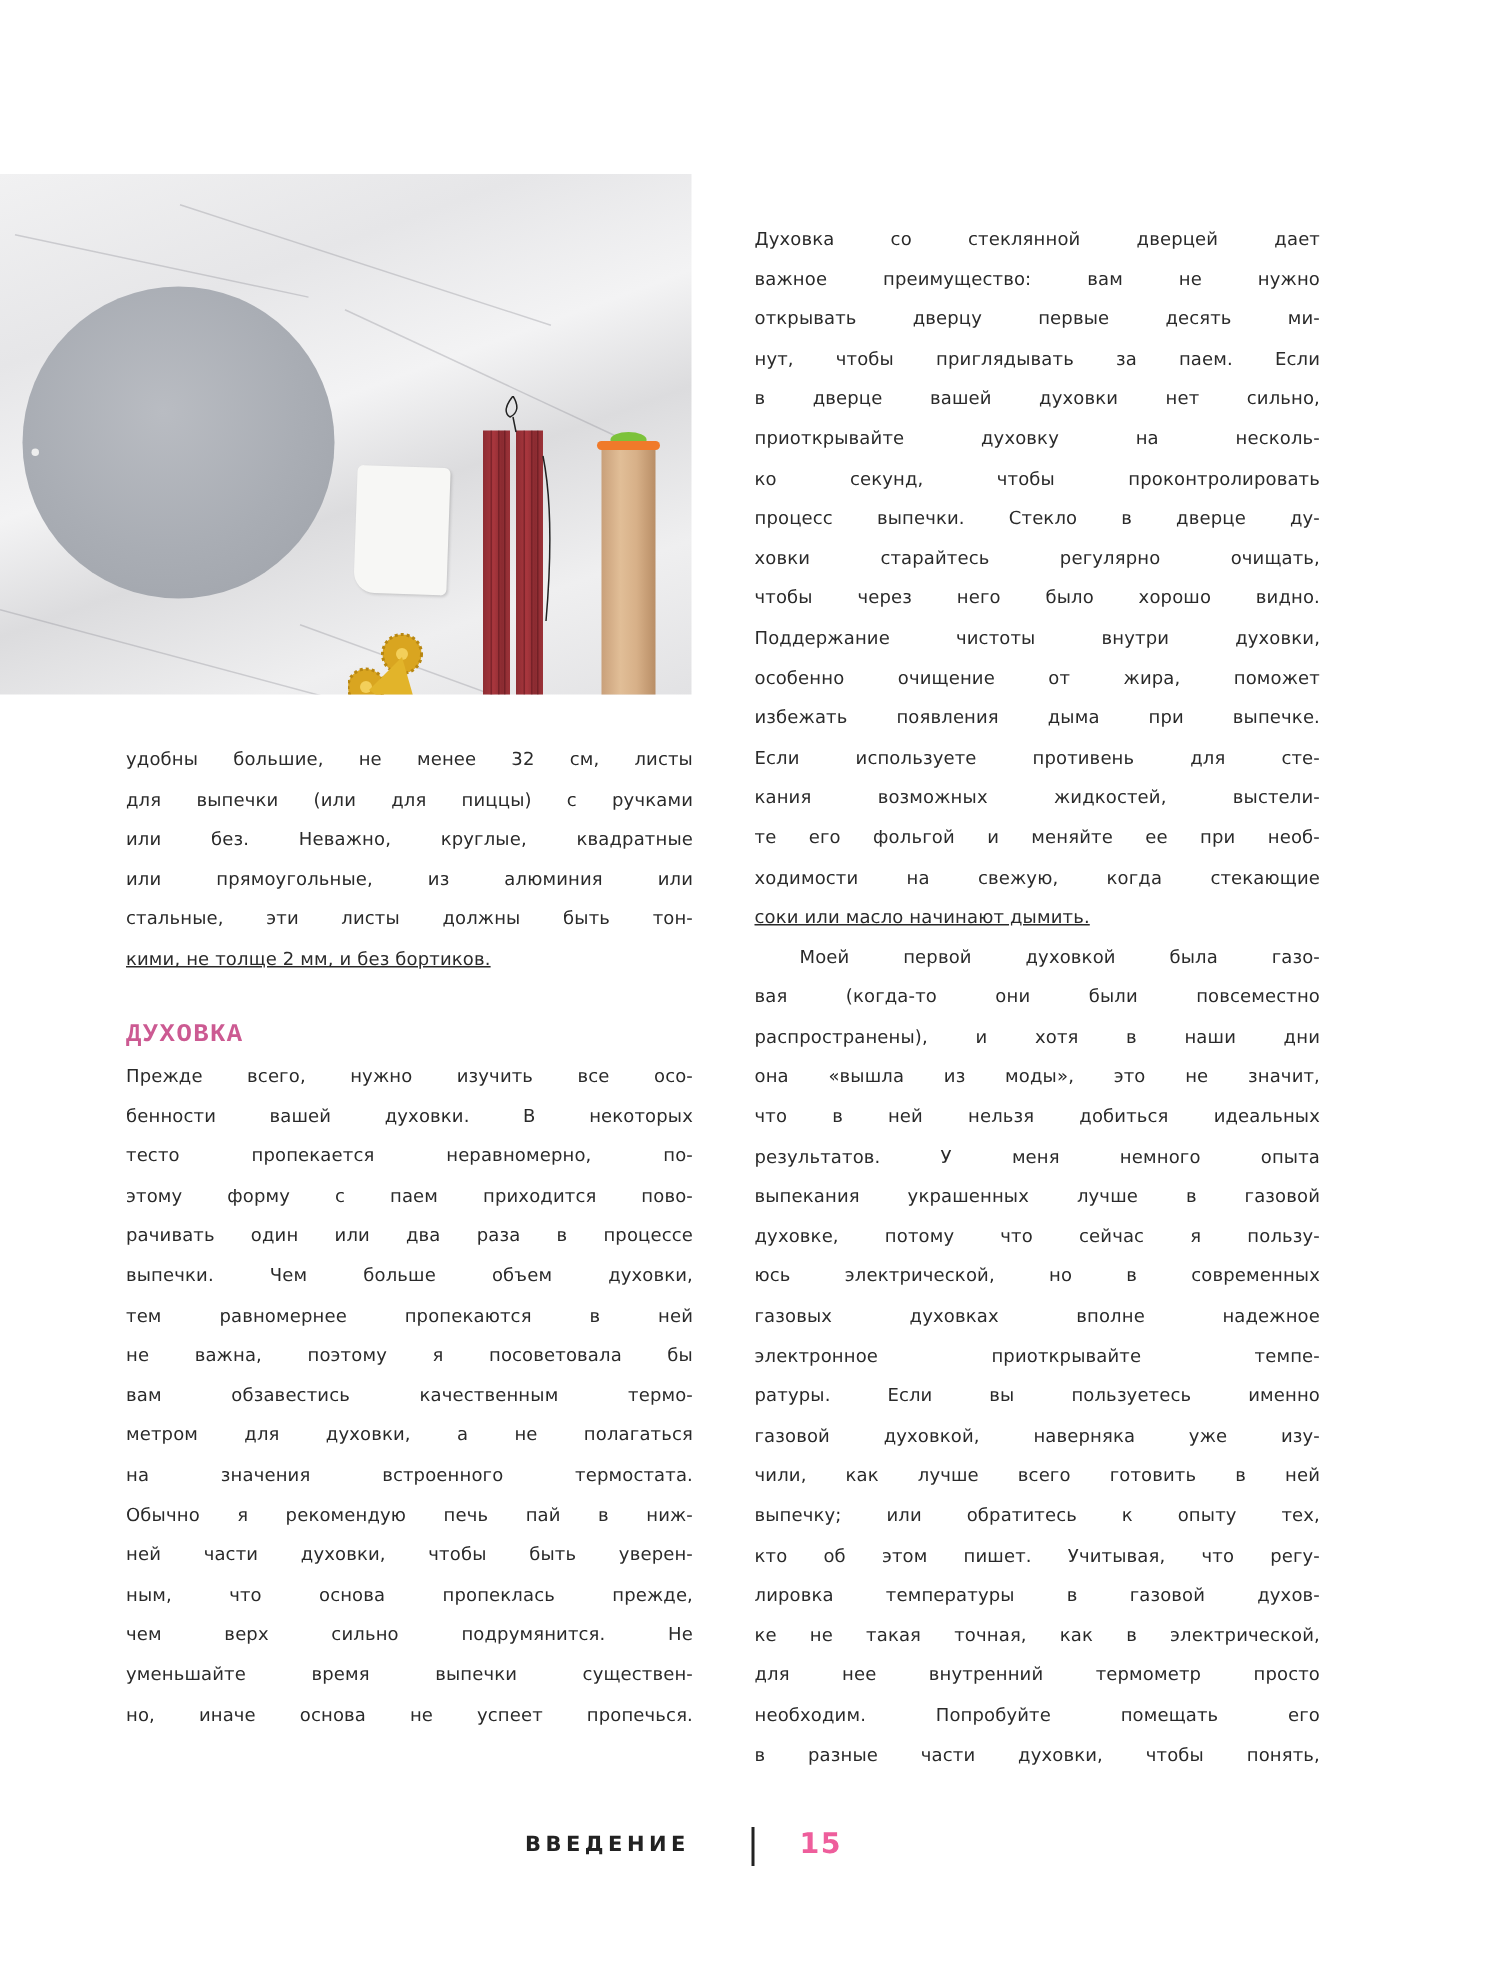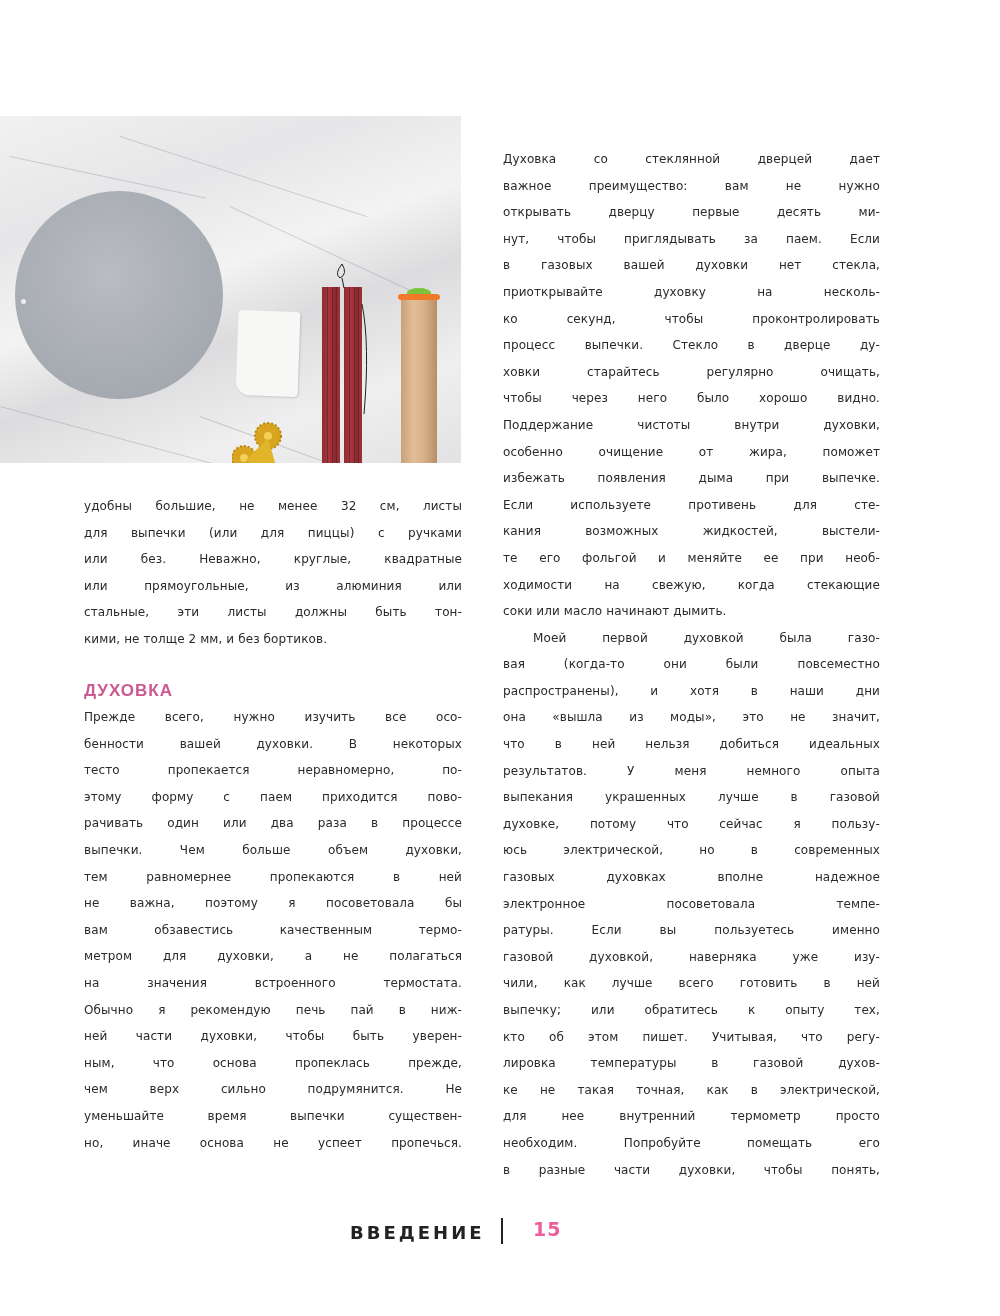--- a/index.html
+++ b/index.html
@@ -16,30 +16,30 @@
   .wheel-cutter { position: absolute; left: 232px; top: 300px; width: 100px; height: 130px; }
   .stick { position: absolute; top: 171px; width: 18px; height: 258px; background: linear-gradient(90deg,#8e2d33,#a8363d 40%,#8a2b31 70%,#9b3238); }
   .stick .line { position: absolute; top: 0; bottom: 0; width: 1px; background: rgba(60,10,15,0.35); }
   .pin { position: absolute; left: 401px; top: 180px; width: 36px; height: 250px; border-radius: 4px;
          background: linear-gradient(90deg,#c9a07a,#e1be97 35%,#d7b088 65%,#b98e66); }
   .pin-cap { position: absolute; left: 398px; width: 42px; height: 6px; border-radius: 3px; background: #f07a2a; }
   .pin-tip { position: absolute; left: 407px; width: 24px; height: 10px; background: #7cc23a; border-radius: 50% 50% 40% 40%; }
 
   .col { position: absolute; font-size: 12px; line-height: 26.6px; letter-spacing: 0.1px; }
   .col .ln { display: block; text-align: justify; text-align-last: justify; white-space: nowrap; height: 26.6px; }
-  .col .ln.last { text-align-last: left; }
+  .col .ln.last { text-align-last: left; text-decoration: underline; }
   .col .ln.indent { padding-left: 30px; }
   .left-col { left: 84px; top: 493px; width: 378px; }
   .right-col { left: 503px; top: 146px; width: 377px; }
   .section-heading { position: absolute; left: 84px; top: 681px; font-size: 17px; font-weight: bold;
-                     color: #cc5a92; letter-spacing: 1px; font-family: Liberation Sans, sans-serif; }
+                     color: #cc5a92; letter-spacing: 1px; font-family: Liberation Mono, monospace; }
   .left-col-2 { left: 84px; top: 704px; width: 378px; }
 
   .footer { position: absolute; top: 1218px; left: 0; width: 1000px; height: 28px; }
-  .footer-label { position: absolute; left: 350px; top: 4px; font-size: 18px; font-weight: bold; letter-spacing: 3px; color: #222; text-align: center; }
+  .footer-label { position: absolute; left: 350px; top: 4px; font-size: 14px; font-weight: bold; letter-spacing: 3px; color: #222; text-align: center; }
   .footer-sep { position: absolute; left: 501px; top: 0; width: 2px; height: 26px; background: #222; }
   .footer-page { position: absolute; left: 533px; top: 0; font-size: 19px; font-weight: bold; color: #ee5e9c; letter-spacing: 1px; }
 </style>
 </head>
 <body>
 
 <div class="photo">
   <div class="vein" style="left:10px;top:40px;width:200px;transform:rotate(12deg);"></div>
   <div class="vein" style="left:120px;top:20px;width:260px;transform:rotate(18deg);"></div>
   <div class="vein" style="left:230px;top:90px;width:200px;transform:rotate(25deg);"></div>
@@ -112,21 +112,21 @@
   <span class="ln">чем верх сильно подрумянится. Не</span>
   <span class="ln">уменьшайте время выпечки существен-</span>
   <span class="ln">но, иначе основа не успеет пропечься.</span>
 </div>
 
 <div class="col right-col">
   <span class="ln">Духовка со стеклянной дверцей дает</span>
   <span class="ln">важное преимущество: вам не нужно</span>
   <span class="ln">открывать дверцу первые десять ми-</span>
   <span class="ln">нут, чтобы приглядывать за паем. Если</span>
-  <span class="ln">в газовых вашей духовки нет стекла,</span>
+  <span class="ln">в дверце вашей духовки нет сильно,</span>
   <span class="ln">приоткрывайте духовку на несколь-</span>
   <span class="ln">ко секунд, чтобы проконтролировать</span>
   <span class="ln">процесс выпечки. Стекло в дверце ду-</span>
   <span class="ln">ховки старайтесь регулярно очищать,</span>
   <span class="ln">чтобы через него было хорошо видно.</span>
   <span class="ln">Поддержание чистоты внутри духовки,</span>
   <span class="ln">особенно очищение от жира, поможет</span>
   <span class="ln">избежать появления дыма при выпечке.</span>
   <span class="ln">Если используете противень для сте-</span>
   <span class="ln">кания возможных жидкостей, выстели-</span>
@@ -136,21 +136,21 @@
   <span class="ln indent" style="margin-top:0;">Моей первой духовкой была газо-</span>
   <span class="ln">вая (когда-то они были повсеместно</span>
   <span class="ln">распространены), и хотя в наши дни</span>
   <span class="ln">она «вышла из моды», это не значит,</span>
   <span class="ln">что в ней нельзя добиться идеальных</span>
   <span class="ln">результатов. У меня немного опыта</span>
   <span class="ln">выпекания украшенных лучше в газовой</span>
   <span class="ln">духовке, потому что сейчас я пользу-</span>
   <span class="ln">юсь электрической, но в современных</span>
   <span class="ln">газовых духовках вполне надежное</span>
-  <span class="ln">электронное посоветовала темпе-</span>
+  <span class="ln">электронное приоткрывайте темпе-</span>
   <span class="ln">ратуры. Если вы пользуетесь именно</span>
   <span class="ln">газовой духовкой, наверняка уже изу-</span>
   <span class="ln">чили, как лучше всего готовить в ней</span>
   <span class="ln">выпечку; или обратитесь к опыту тех,</span>
   <span class="ln">кто об этом пишет. Учитывая, что регу-</span>
   <span class="ln">лировка температуры в газовой духов-</span>
   <span class="ln">ке не такая точная, как в электрической,</span>
   <span class="ln">для нее внутренний термометр просто</span>
   <span class="ln">необходим. Попробуйте помещать его</span>
   <span class="ln">в разные части духовки, чтобы понять,</span>

